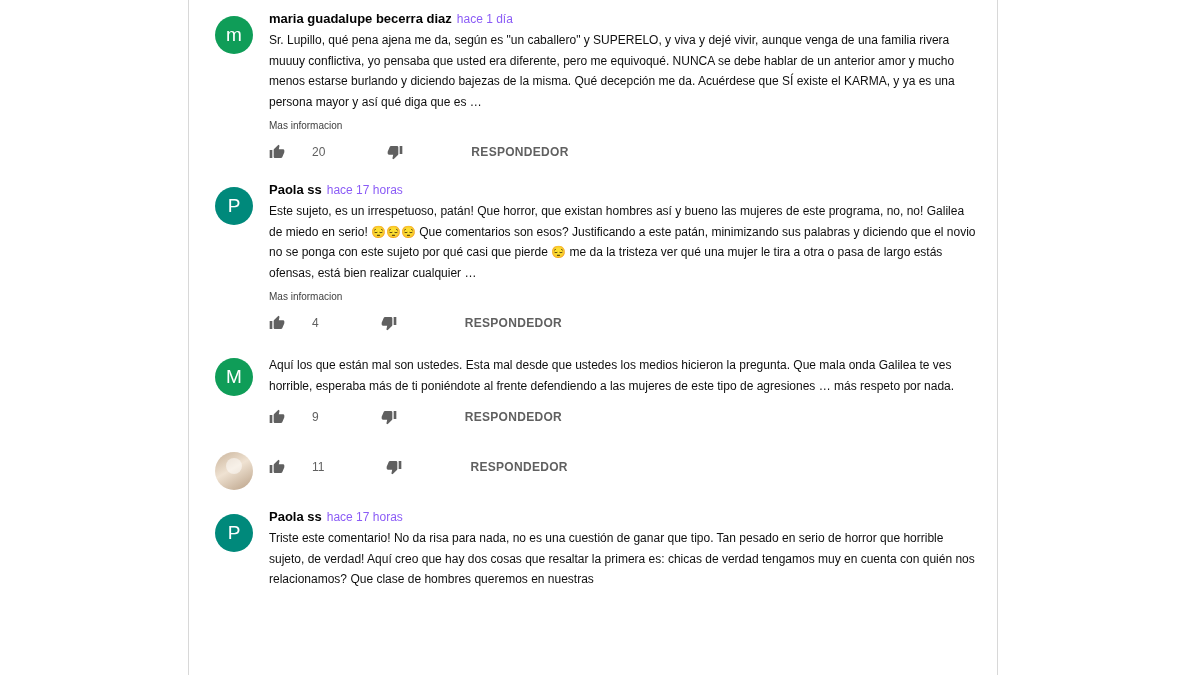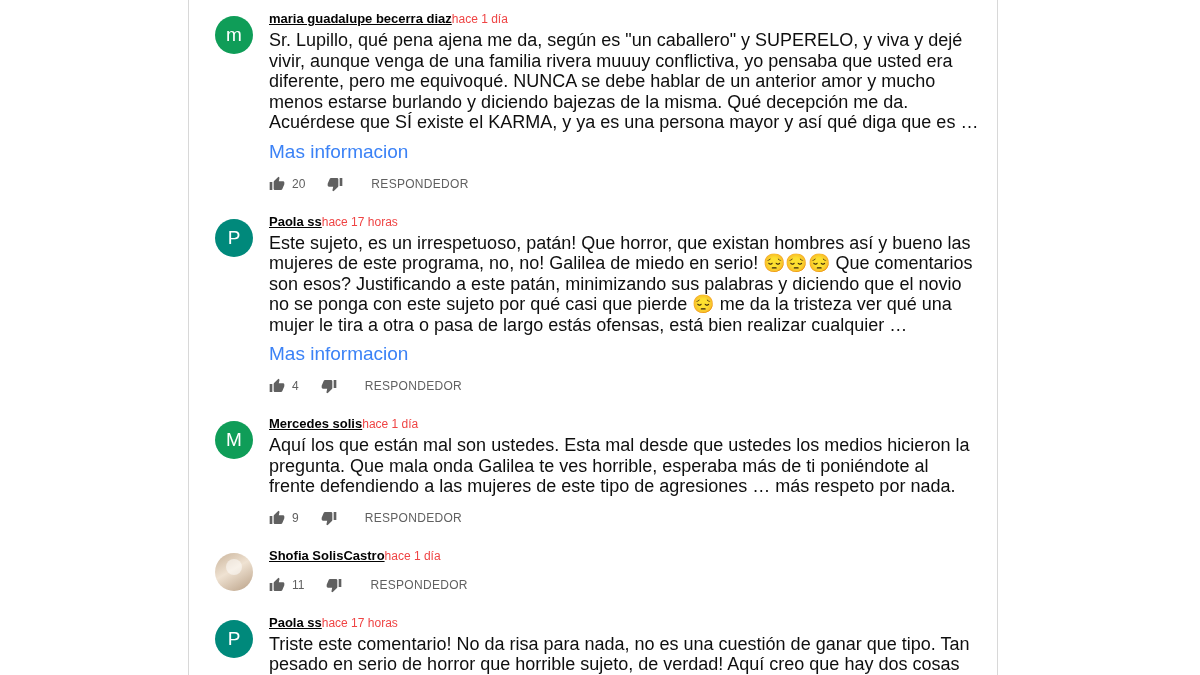--- a/index.html
+++ b/index.html
@@ -82,43 +82,44 @@
     min-width: 0;
   }
   .meta {
     line-height: 16px;
     margin-bottom: 2px;
   }
   .author {
     font-size: 13px;
     font-weight: bold;
     color: #030303;
-    text-decoration: underline;
   }
   .time {
     font-size: 12px;
-    color: #ef4444;
+    color: #8b5cf6;
+    margin-left: 5px;
   }
   .text {
-    font-size: 18px;
+    font-size: 12px;
     line-height: 20.5px;
     color: #0f0f0f;
     white-space: pre-wrap;
     margin-top: 3px;
   }
   .more {
-    font-size: 19px;
-    color: #3b82f6;
+    font-size: 10px;
+    color: #404040;
     margin-top: 8px;
   }
   .actions {
     display: flex;
     align-items: center;
     margin-top: 10px;
     height: 22px;
+    gap: 20px;
   }
   .icon-btn {
     display: inline-flex;
     align-items: center;
     color: #606060;
   }
   .thumb {
     width: 16px;
     height: 16px;
     display: inline-block;
@@ -127,21 +128,21 @@
     font-size: 12px;
     color: #606060;
     margin-left: 7px;
   }
   .gap {
     width: 22px;
   }
   .gap-lg { width: 28px; }
   .reply {
     font-size: 12px;
-    font-weight: normal;
+    font-weight: bold;
     letter-spacing: .3px;
     color: #606060;
     text-transform: uppercase;
     background: none;
     border: none;
     padding: 0;
     cursor: pointer;
     font-family: "Liberation Sans", sans-serif;
   }
 </style>
@@ -211,23 +212,20 @@
             <button class="reply">RESPONDEDOR</button>
           </div>
         </div>
       </div>
 
       <div class="comment">
         <div class="avatar" style="background:#0f9d58">
             <span>M</span>
           </div>
         <div class="body">
-          <div class="meta">
-            <span class="author">Mercedes solis</span><span class="time">hace 1 día</span>
-          </div>
           <div class="text">Aquí los que están mal son ustedes. Esta mal desde que ustedes los medios hicieron la pregunta. Que mala onda Galilea te ves horrible, esperaba más de ti poniéndote al frente defendiendo a las mujeres de este tipo de agresiones … más respeto por nada.</div>
           <div class="actions">
             <span class="icon-btn">
               <svg class="thumb" viewBox="0 0 24 24">
                   <path fill="#606060" d="M1 21h4V9H1v12zm22-11c0-1.1-.9-2-2-2h-6.31l.95-4.57.03-.32c0-.41-.17-.79-.44-1.06L14.17 1 7.59 7.59C7.22 7.95 7 8.45 7 9v10c0 1.1.9 2 2 2h9c.83 0 1.54-.5 1.84-1.22l3.02-7.05c.09-.23.14-.47.14-.73v-2z"></path>
                 </svg>
             </span>
             <span class="count">9</span>
             <span class="gap"></span>
             <span class="icon-btn">
@@ -239,23 +237,20 @@
             <button class="reply">RESPONDEDOR</button>
           </div>
         </div>
       </div>
 
       <div class="comment">
         <div class="avatar photo">
             <span></span>
           </div>
         <div class="body">
-          <div class="meta">
-            <span class="author">Shofia SolisCastro</span><span class="time">hace 1 día</span>
-          </div>
           <div class="actions">
             <span class="icon-btn">
               <svg class="thumb" viewBox="0 0 24 24">
                   <path fill="#606060" d="M1 21h4V9H1v12zm22-11c0-1.1-.9-2-2-2h-6.31l.95-4.57.03-.32c0-.41-.17-.79-.44-1.06L14.17 1 7.59 7.59C7.22 7.95 7 8.45 7 9v10c0 1.1.9 2 2 2h9c.83 0 1.54-.5 1.84-1.22l3.02-7.05c.09-.23.14-.47.14-.73v-2z"></path>
                 </svg>
             </span>
             <span class="count">11</span>
             <span class="gap"></span>
             <span class="icon-btn">
               <svg class="thumb" viewBox="0 0 24 24">

